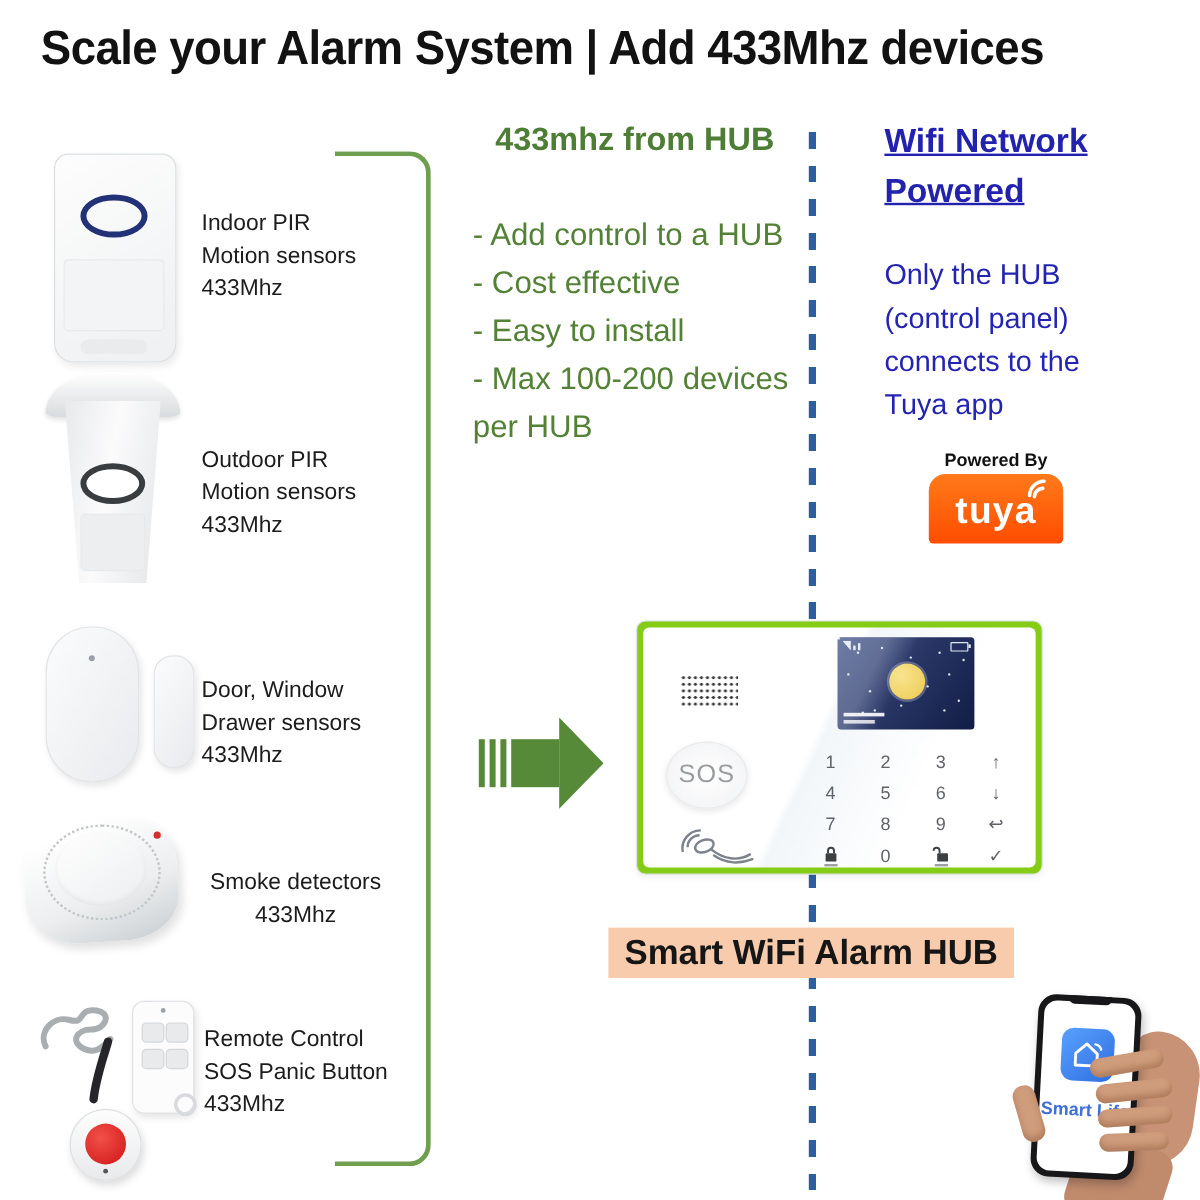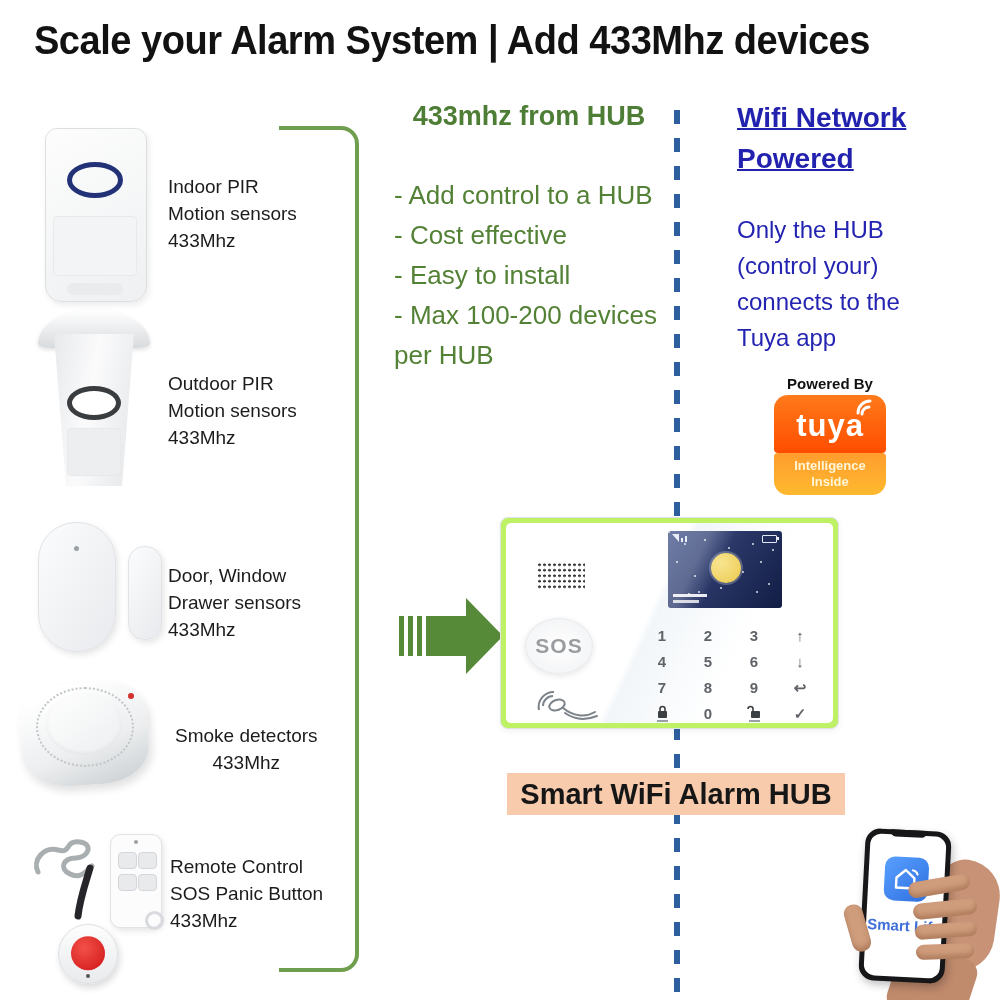--- a/index.html
+++ b/index.html
@@ -78,22 +78,22 @@
             background:linear-gradient(180deg,#ff7a1a,#ff4d00);border-radius:14px 14px 4px 4px;
             display:flex;align-items:center;justify-content:center;}
   .tuya-brand{color:#fff;font-size:31px;font-weight:800;letter-spacing:1px;margin-top:4px;}
   .tuya-sig{position:absolute;right:8px;top:4px;}
   .tuya-strip{margin:0 auto;width:112px;height:42px;border-radius:4px 4px 14px 14px;
               background:linear-gradient(180deg,#ff9d2e,#ffb92e);
               display:flex;flex-direction:column;align-items:center;justify-content:center;}
   .tuya-strip span{display:block;color:#fff6d8;font-size:13px;font-weight:800;line-height:16px;}
 
   
-  .hub{left:500px;top:517px;width:337px;height:210px;background:#bef264;border:1px solid #dfe3e7;
-       border-radius:8px;z-index:2;box-shadow:0 2px 6px rgba(0,0,0,.06);font-weight:bold;}
+  .hub{left:530px;top:517px;width:337px;height:210px;background:#84cc16;border:1px solid #dfe3e7;
+       border-radius:8px;z-index:2;box-shadow:0 2px 6px rgba(0,0,0,.06);}
   .hub-face{position:absolute;inset:5px;border-radius:5px;
             background:linear-gradient(115deg,#ffffff 44%,#f2f6f9 46%,#ffffff 70%);}
   .grille{position:absolute;left:36px;top:44px;width:48px;height:27px;
           background-image:radial-gradient(circle,#3a3a3a 1.2px,transparent 1.5px);
           background-size:5px 5.5px;}
   .screen{position:absolute;left:167px;top:13px;width:114px;height:77px;border-radius:3px;overflow:hidden;
           background:linear-gradient(125deg,#46598f 0%,#2a3767 45%,#121d45 100%);}
   .screen-sheen{position:absolute;inset:0;background:linear-gradient(115deg,rgba(255,255,255,.22) 28%,rgba(255,255,255,0) 46%);}
   .moon{position:absolute;left:43px;top:22px;width:30px;height:30px;border-radius:50%;
         background:radial-gradient(circle at 35% 35%,#f8e48f,#ecc94e);box-shadow:0 0 0 2px rgba(255,255,255,.25);}
@@ -236,37 +236,33 @@
     <rect x="29" y="26" width="40" height="40" fill="#578a38"></rect>
     <polygon points="69,8 106,46 69,84" fill="#578a38"></polygon>
   </svg>
 
   <div class="abs right-heading">
     <span>Wifi Network</span>
     <span>Powered</span>
   </div>
   <div class="abs right-body">
     <span>Only the HUB</span>
-    <span>(control your)</span>
+    <span>(control panel)</span>
     <span>connects to the</span>
     <span>Tuya app</span>
   </div>
 
   <div class="abs tuya">
     <div class="tuya-powered">Powered By</div>
     <div class="tuya-box">
       <span class="tuya-brand">tuya</span>
       <svg class="tuya-sig" width="22" height="18" viewBox="0 0 22 18">
         <path d="M2 14 A 12 12 0 0 1 14 2" fill="none" stroke="#fff" stroke-width="3" stroke-linecap="round"></path>
         <path d="M6 15 A 7 7 0 0 1 13 8" fill="none" stroke="#fff" stroke-width="3" stroke-linecap="round"></path>
       </svg>
-    </div>
-    <div class="tuya-strip">
-      <span>Intelligence</span>
-      <span>Inside</span>
     </div>
   </div>
 
   <div class="abs hub">
     <div class="hub-face"></div>
     <div class="grille"></div>
     <div class="screen">
       <div class="stars"></div>
       <div class="moon"></div>
       <svg style="position:absolute;left:4px;top:3px;" width="16" height="8" viewBox="0 0 16 8">

